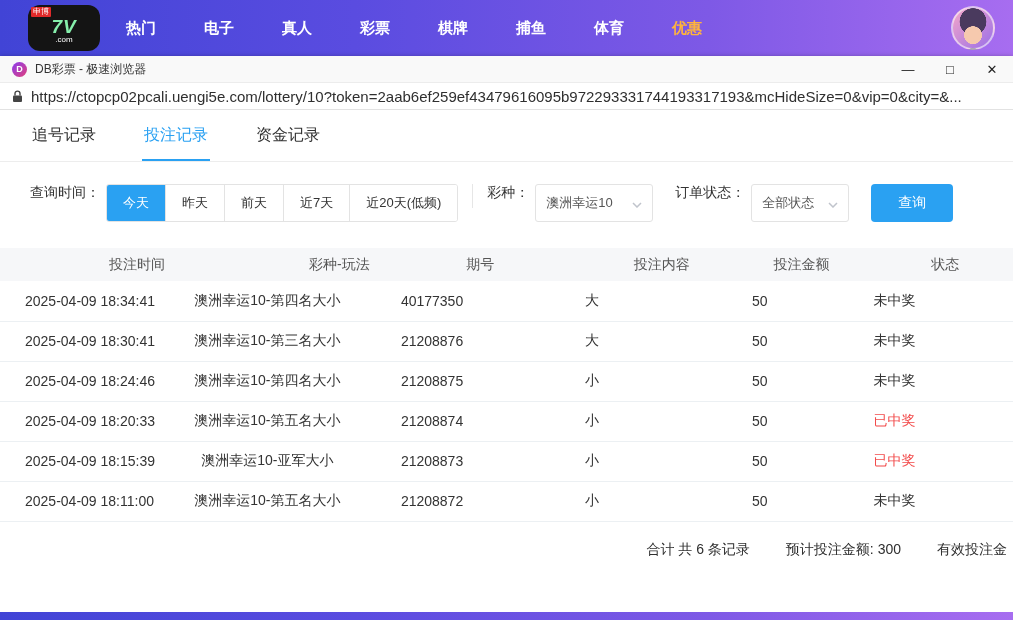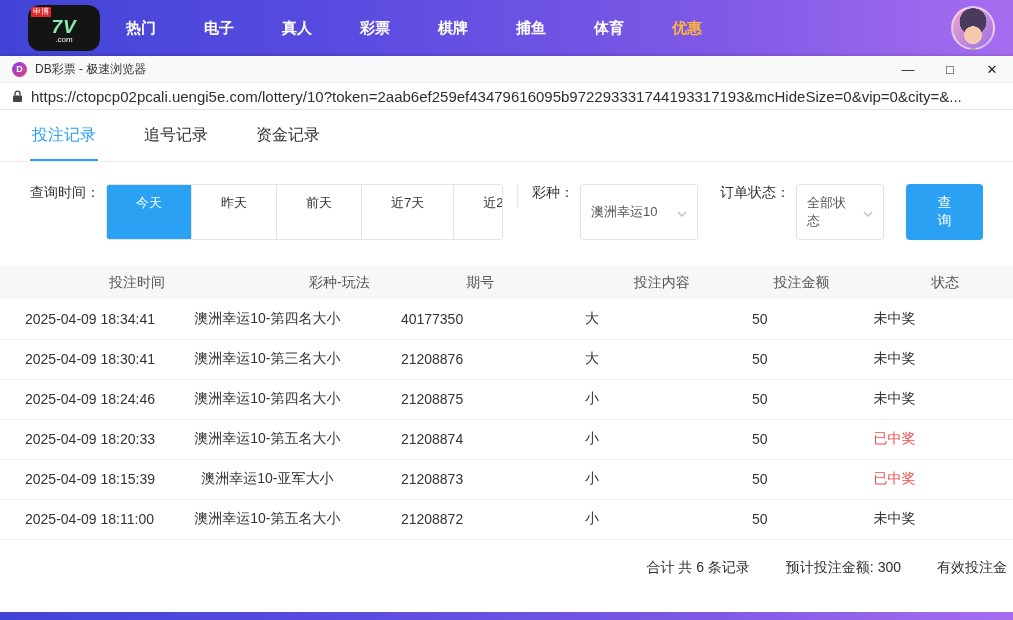--- a/index.html
+++ b/index.html
@@ -39,21 +39,21 @@
 
   
   .page { flex:1 1 auto; display:flex; flex-direction:column; background:#fff; min-height:0; overflow:hidden; }
   .tabs { display:flex; gap:44px; padding:0 30px; height:50px; flex:0 0 50px; align-items:stretch; border-bottom:1px solid #ededed; margin-top:2px; }
   .tab { font-size:16px; color:#333; display:flex; align-items:center; cursor:pointer; border-bottom:2px solid transparent; padding:0 2px; }
   .tab.active { color:#2aa1f2; border-bottom-color:#2aa1f2; }
 
   .filters { display:flex; padding:22px 30px 26px; font-size:14px; color:#333; }
   .flabel { margin-right:6px; white-space:nowrap; }
   .btn-group { display:flex; border:1px solid #e3e3e3; border-radius:3px; overflow:hidden; }
-  .tbtn { padding:9px 29px; font-size:13px; color:#333; background:#fff; border-right:1px solid #e3e3e3; cursor:pointer; white-space:nowrap; }
+  .tbtn { padding:9px 16px; font-size:13px; color:#333; background:#fff; border-right:1px solid #e3e3e3; cursor:pointer; white-space:nowrap; }
   .tbtn:last-child { border-right:none; }
   .tbtn.active { background:#2aa1f2; color:#fff; }
   .vsep { width:1px; height:24px; background:#e6e6e6; margin:0 14px; }
   .select { display:flex; align-items:center; justify-content:space-between; gap:14px; border:1px solid #e3e3e3; border-radius:3px;
     padding:9px 10px; font-size:13px; color:#555; cursor:pointer; background:#fff; }
   .select.lottery { min-width:118px; margin-right:22px; }
   .select.status { min-width:88px; }
   .search-btn { background:#2aa1f2; color:#fff; border:none; border-radius:4px; padding:10px 27px; font-size:14px; margin-left:22px; cursor:pointer; }
 
   table.bet-table { width:100%; border-collapse:collapse; table-layout:fixed; }
@@ -109,22 +109,22 @@
             <rect x="1" y="5.5" width="9" height="6.5" rx="1" fill="#444"></rect>
             <path d="M3 5.5V3.6a2.5 2.5 0 0 1 5 0v1.9" fill="none" stroke="#444" stroke-width="1.4"></path>
           </svg>
       </span>
       <span class="url">https://ctopcp02pcali.uengi5e.com/lottery/10?token=2aab6ef259ef43479616095b972293331744193317193&amp;mcHideSize=0&amp;vip=0&amp;city=&amp;...</span>
     </div>
 
     <div class="page">
 
       <div class="tabs" id="tabs">
+          <div class="tab">追号记录</div>
           <div class="tab active">投注记录</div>
-          <div class="tab">追号记录</div>
           <div class="tab">资金记录</div>
         </div>
 
       <div class="filters">
         <span class="flabel">查询时间：</span>
         <div class="btn-group" id="time-group">
             <div class="tbtn active">今天</div>
             <div class="tbtn">昨天</div>
             <div class="tbtn">前天</div>
             <div class="tbtn">近7天</div>

